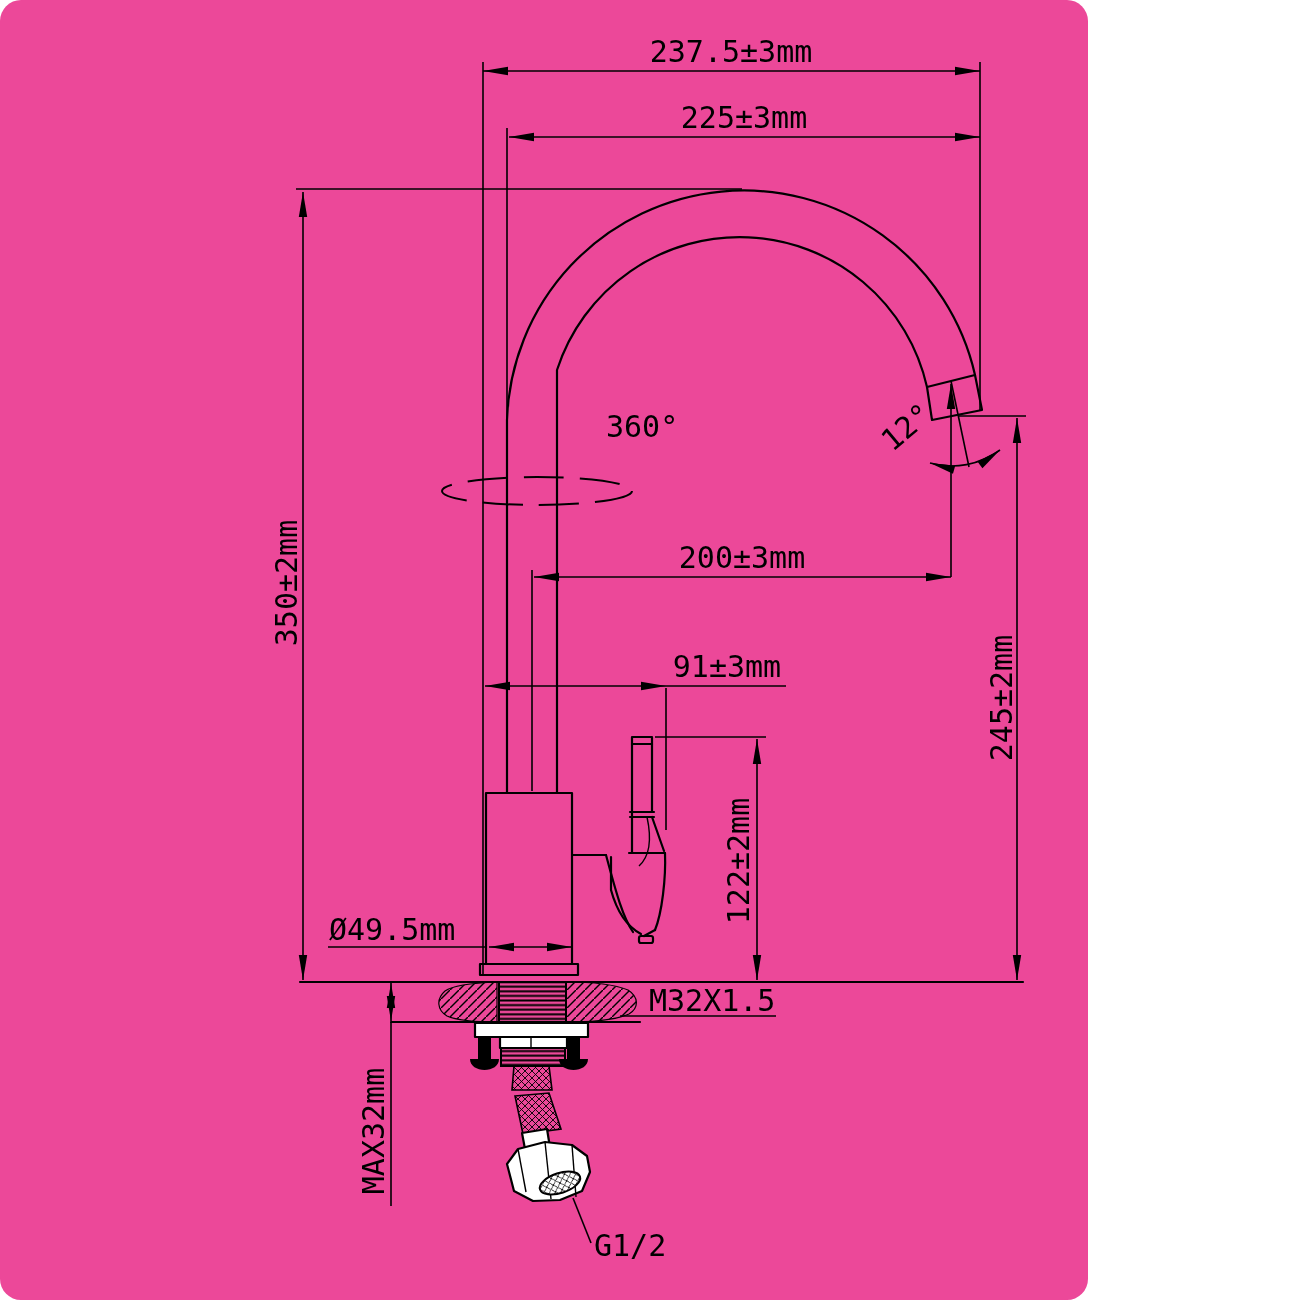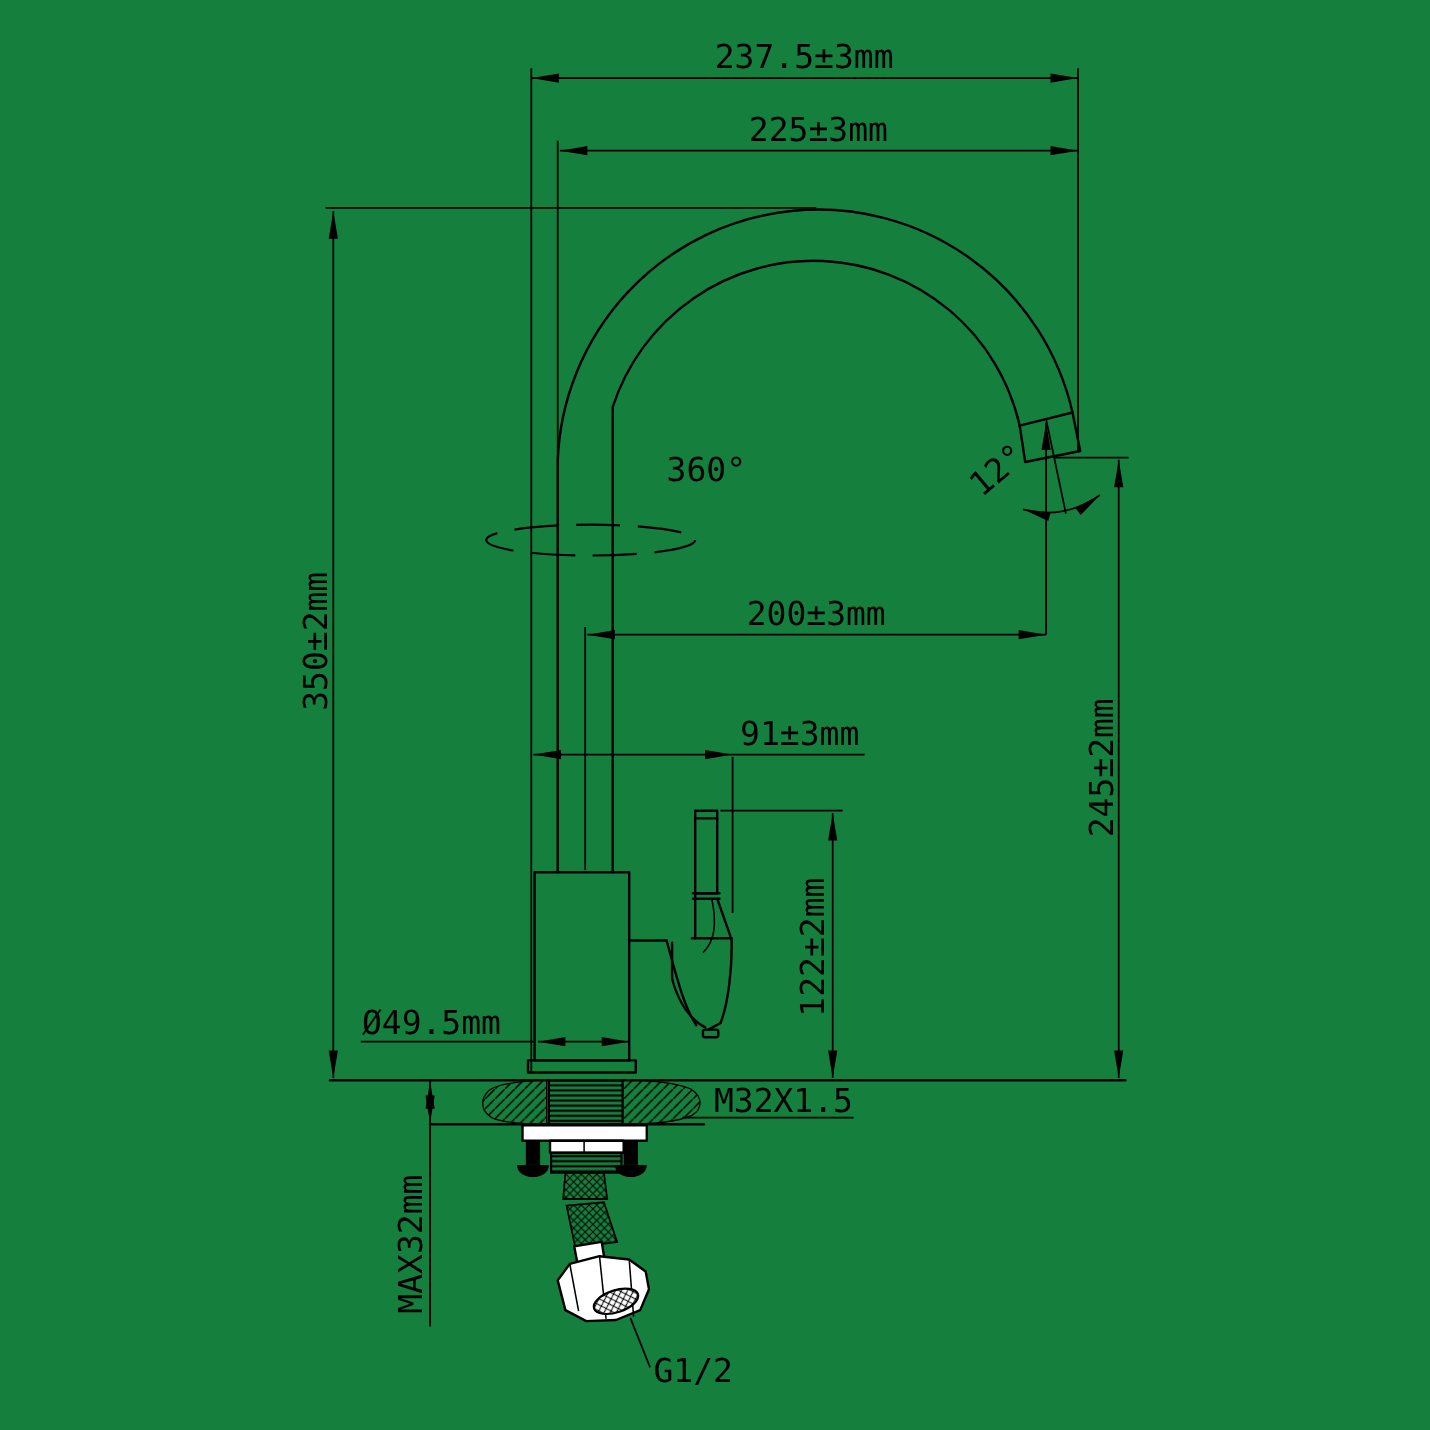--- a/index.html
+++ b/index.html
@@ -1,16 +1,16 @@
 <!DOCTYPE html>
 <html><head>
 <meta charset="utf-8">
 <style>
   html,body{margin:0;padding:0;background:#fff;}
-  .sheet{position:relative;width:1300px;height:1300px;background:#15803d;overflow:hidden;}
+  .sheet{position:relative;width:1088px;height:1300px;background:#ec4899;overflow:hidden;border-radius:21px;}
   svg{position:absolute;left:0;top:0;}
   
   .ol{stroke:#000;stroke-width:2.2;fill:none;stroke-linecap:round;stroke-linejoin:round;}
   .olf{stroke:#000;stroke-width:2.2;fill:#fff;stroke-linejoin:round;}
   .thin{stroke:#000;stroke-width:1.4;fill:none;}
   
   .dl{stroke:#000;stroke-width:1.6;fill:none;}
   .dash{stroke:#000;stroke-width:2;fill:none;stroke-dasharray:40 16;}
   .blk{fill:#000;stroke:none;}
   text{font-family:"DejaVu Sans Mono","Liberation Mono",monospace;font-size:30px;fill:#000;}

